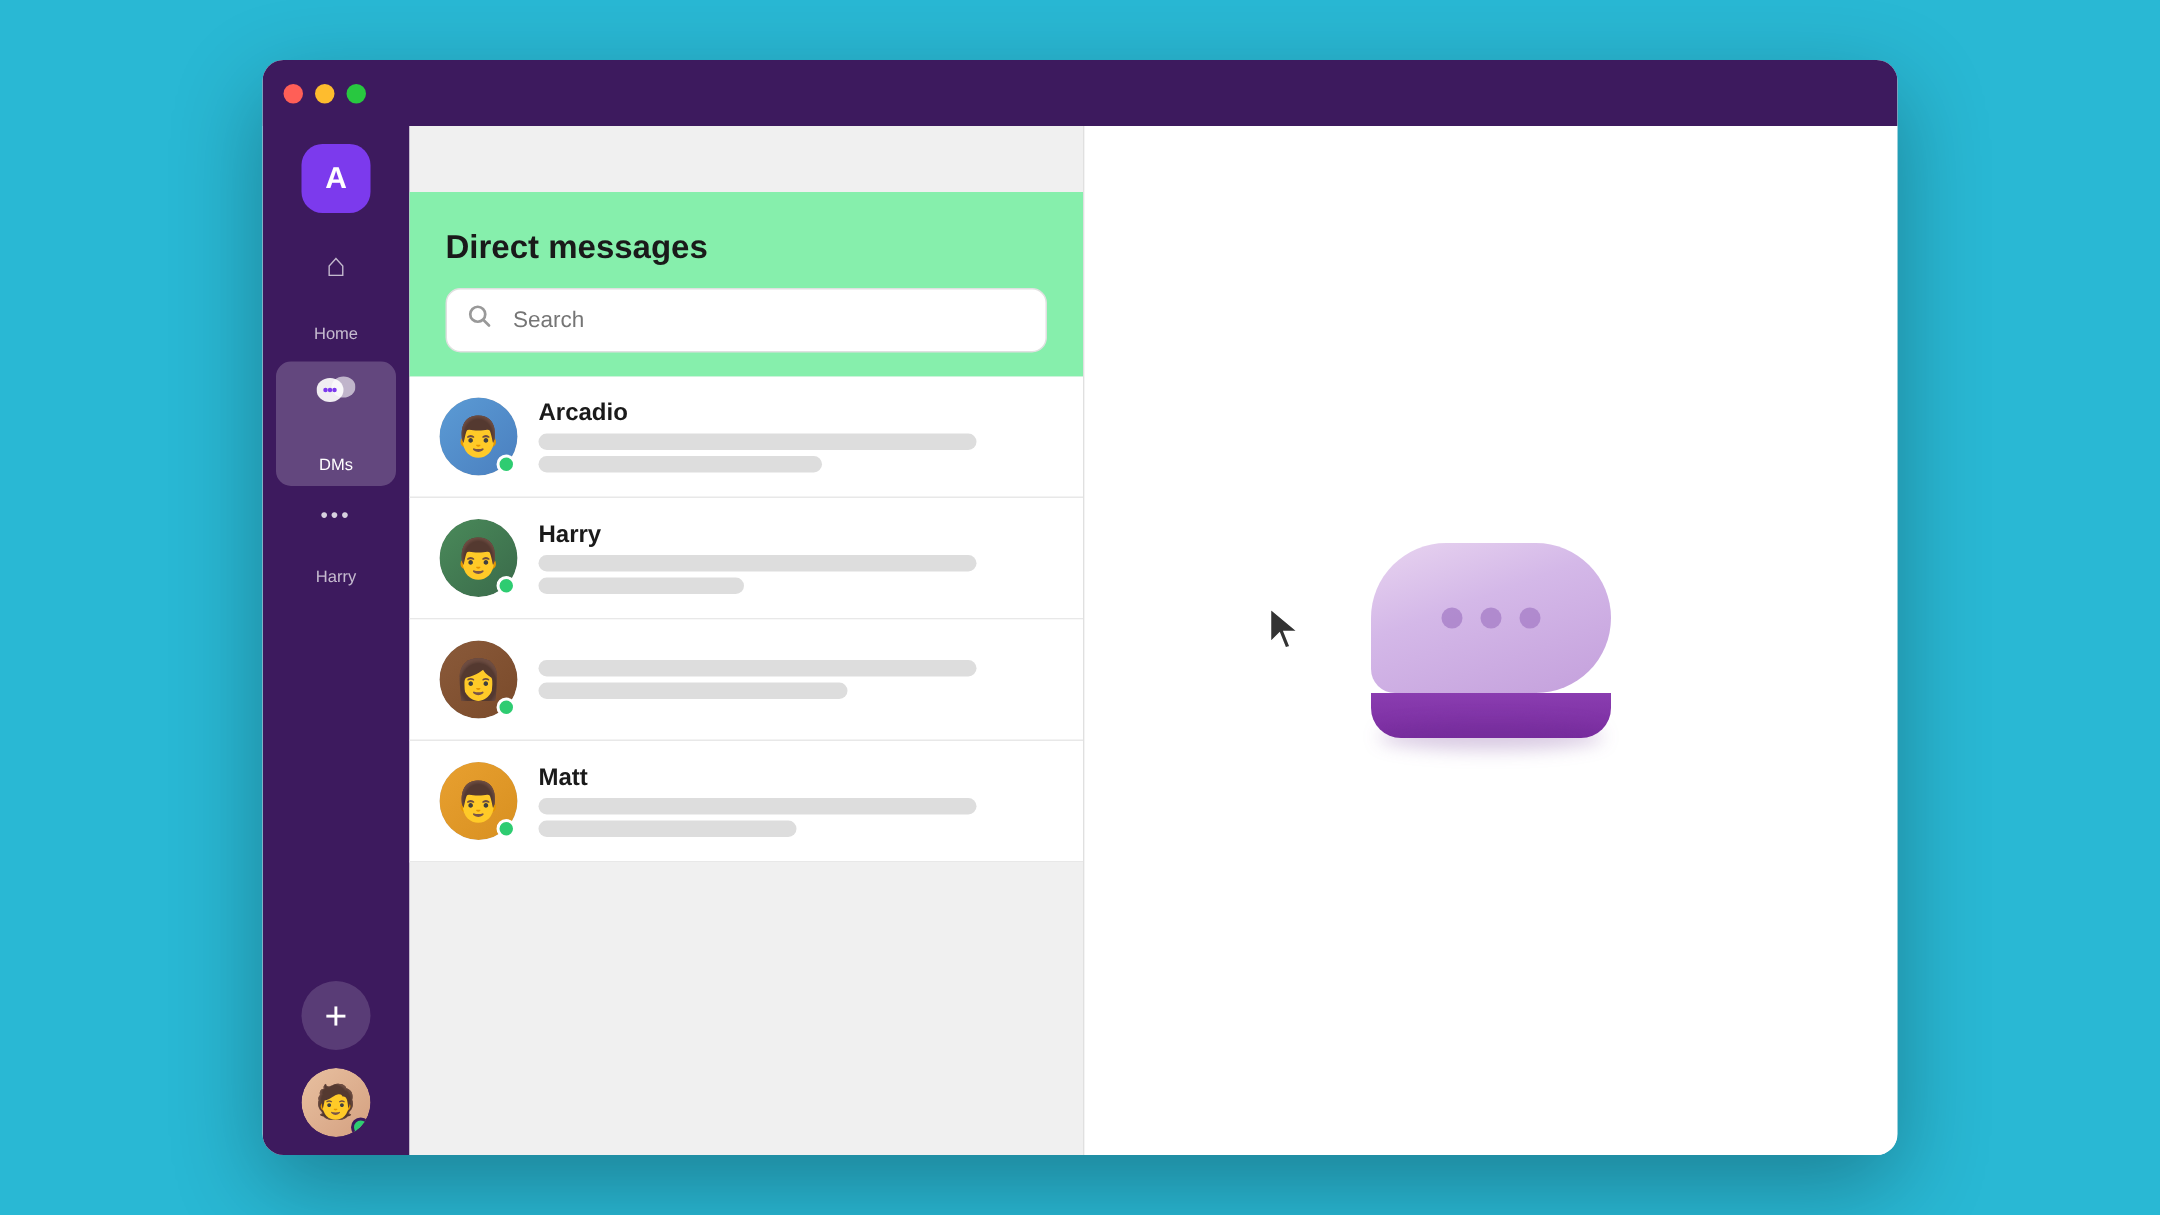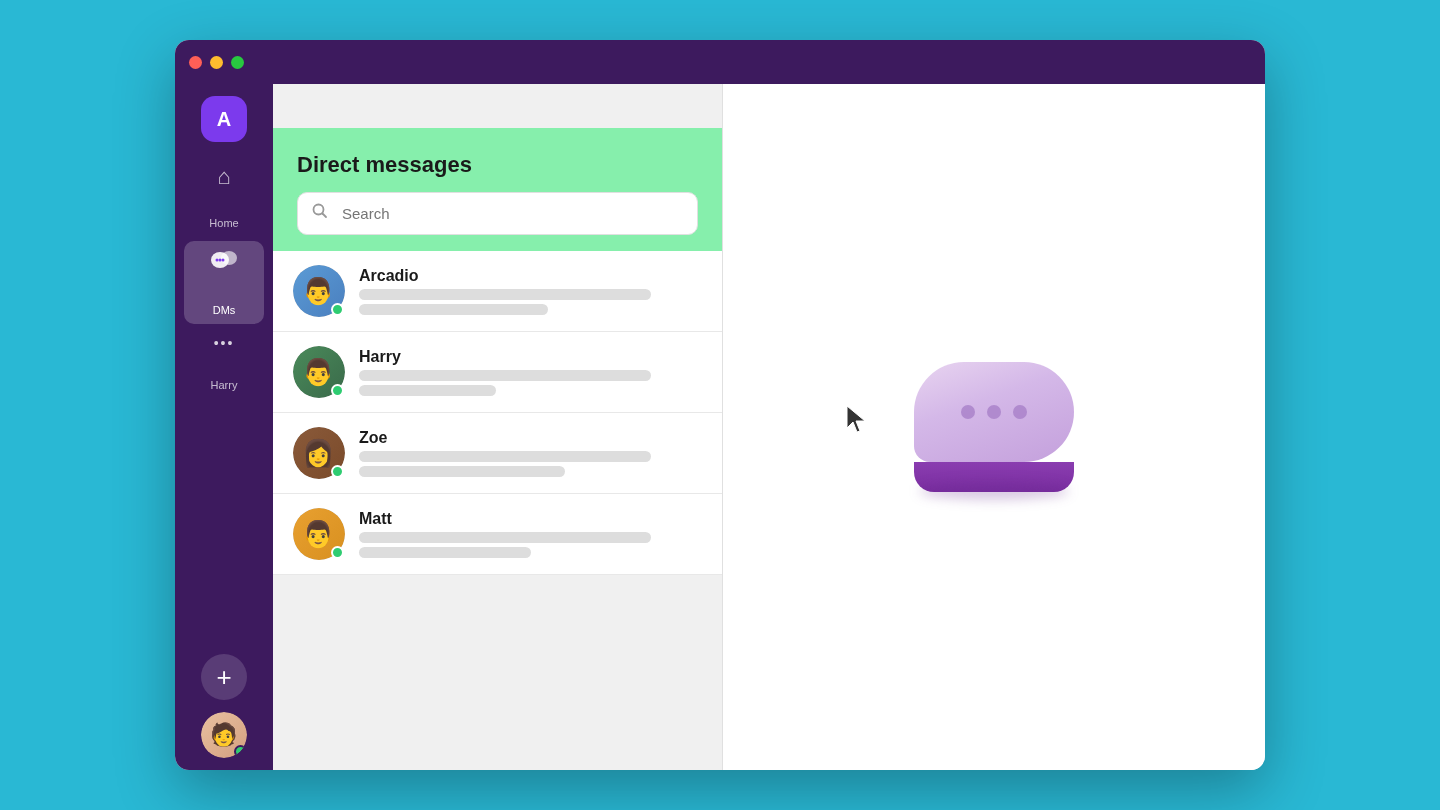--- a/index.html
+++ b/index.html
@@ -474,21 +474,20 @@
         </div>
 
         <div class="dm-item">
           <div class="dm-avatar-wrap">
             <div class="dm-avatar">
               <div class="dm-avatar-inner face-zoe">👩</div>
             </div>
             <div class="dm-status-dot"></div>
           </div>
           <div class="dm-info">
-            <div class="dm-name">Zoe</div>
             <div class="dm-preview-line" style="width:85%"></div>
             <div class="dm-preview-short" style="width:60%"></div>
           </div>
         </div>
 
         <div class="dm-item">
           <div class="dm-avatar-wrap">
             <div class="dm-avatar">
               <div class="dm-avatar-inner face-matt">👨</div>
             </div>

